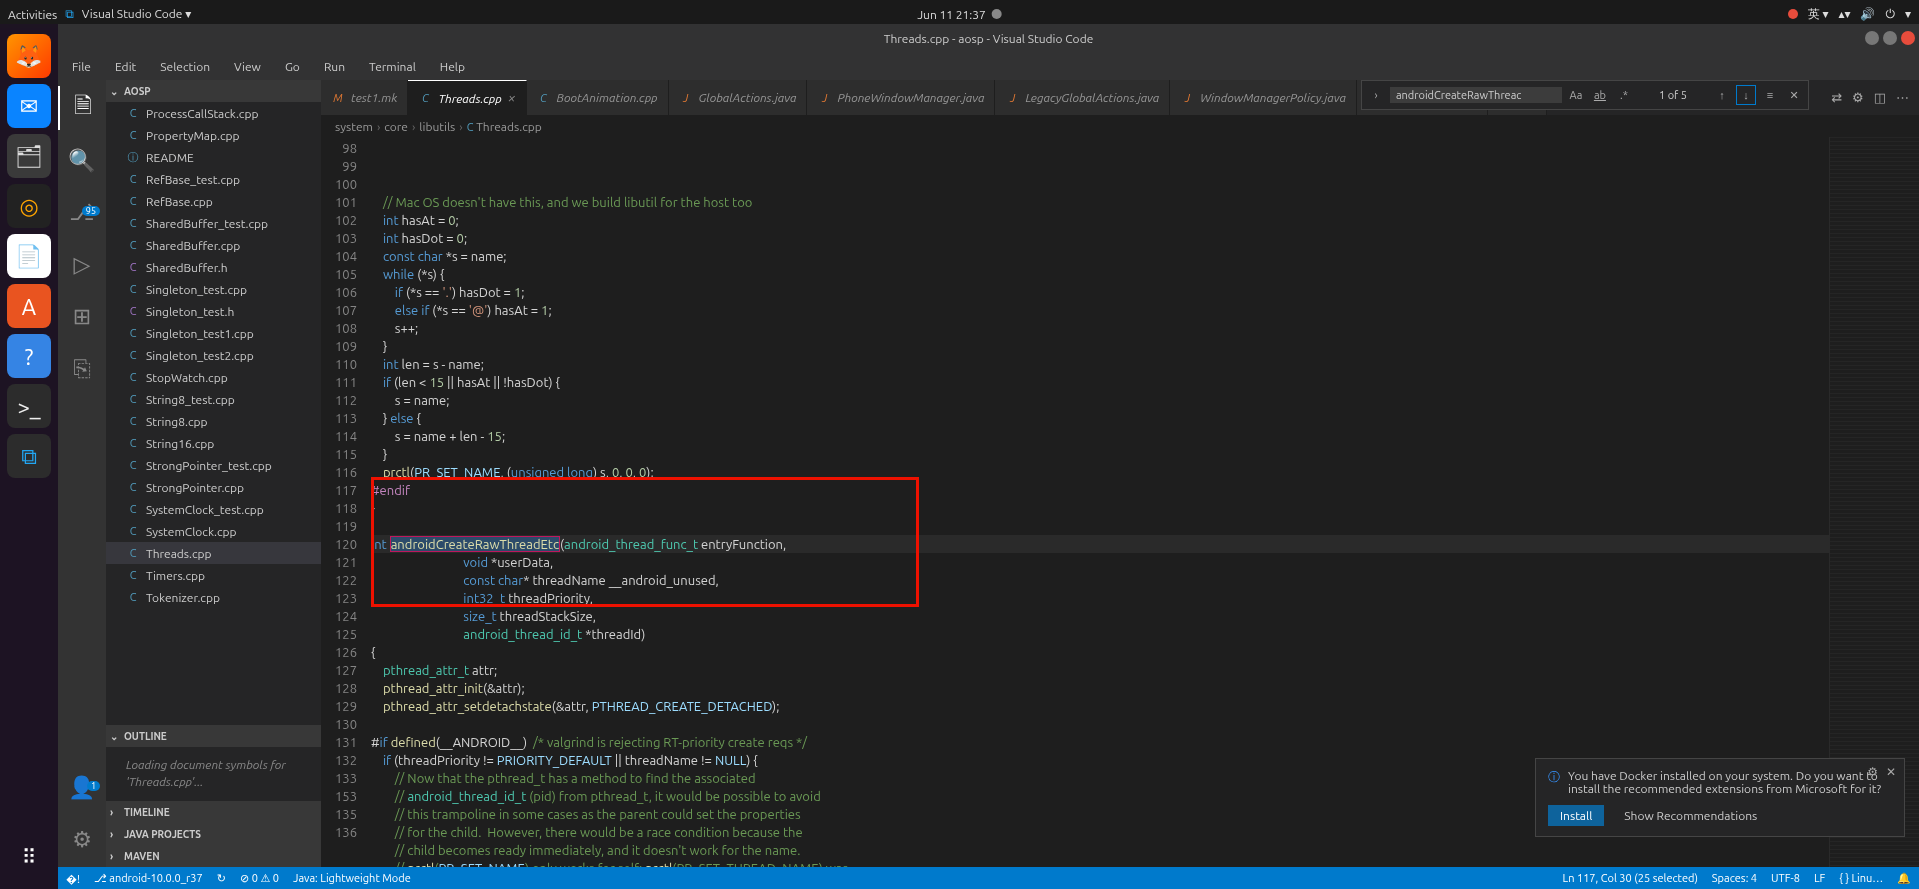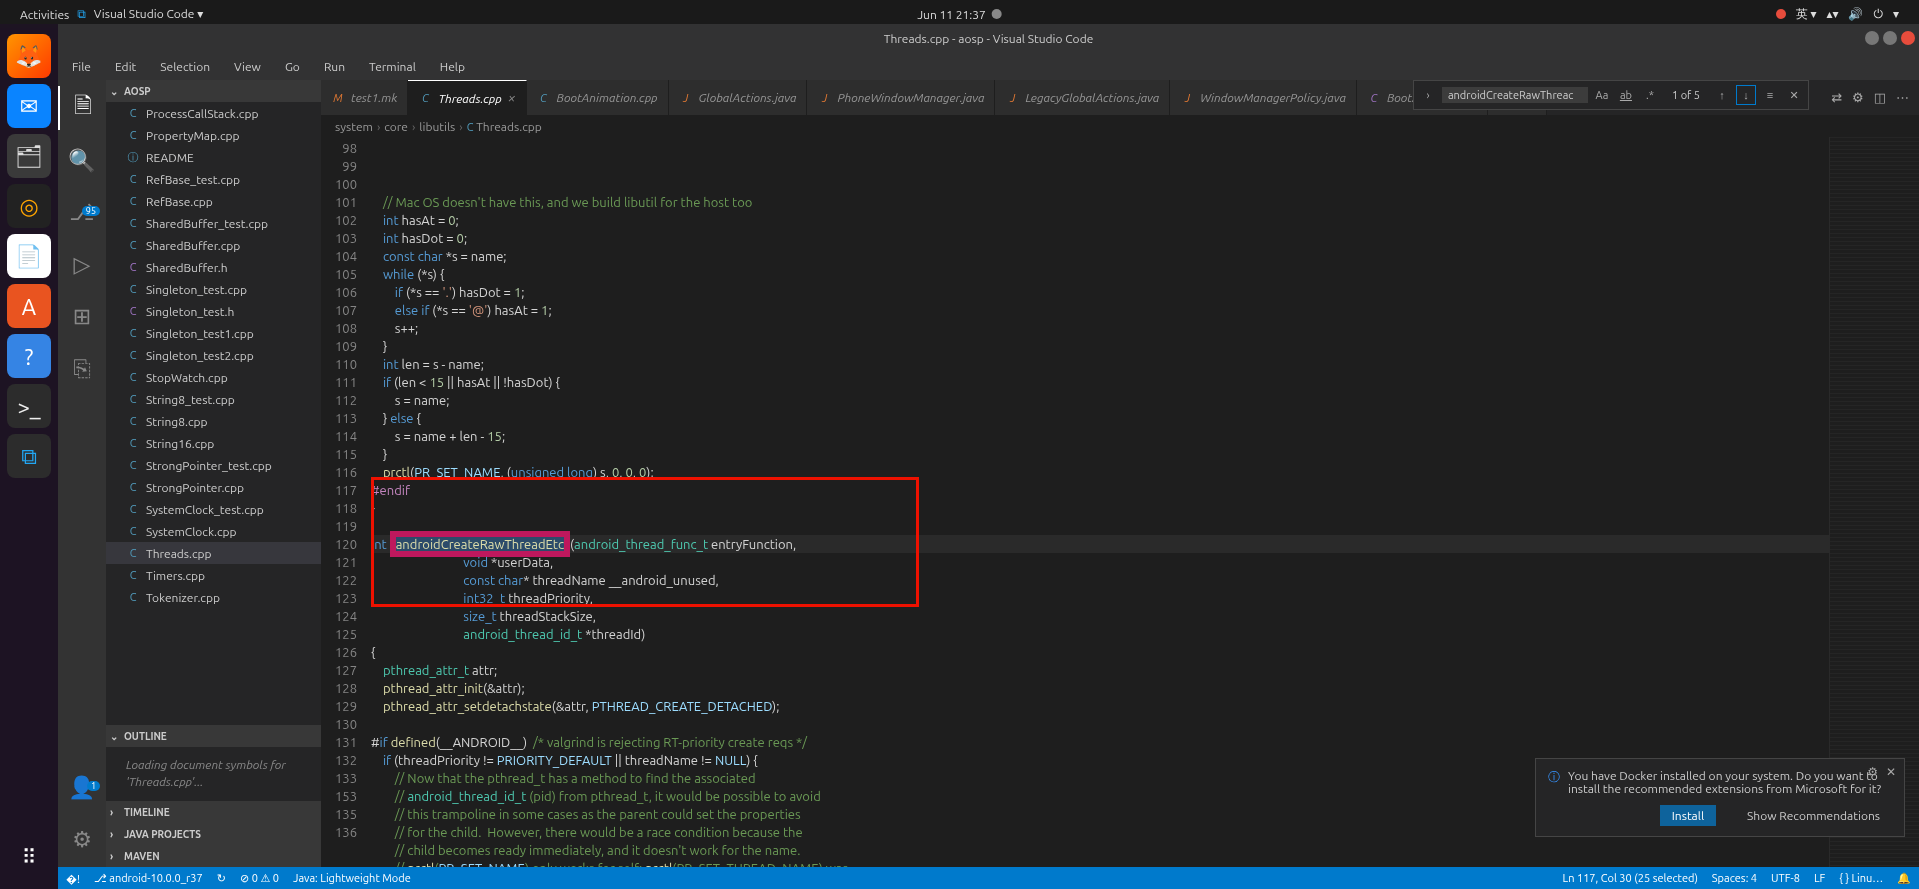--- a/index.html
+++ b/index.html
@@ -1,17 +1,17 @@
 <!DOCTYPE html>
 <html><head>
 <meta charset="utf-8">
 <style>
 *{margin:0;padding:0;box-sizing:border-box;font-family:Ubuntu,"Segoe UI",sans-serif;user-select:none}
 body{width:1919px;height:889px;background:#1a0c1e;overflow:hidden;position:relative}
-.topbar{height:28px;background:#1a1a1a;display:flex;align-items:center;color:#ddd;font-size:12px;padding:0 20px}
+.topbar{height:28px;background:#1a1a1a;display:flex;align-items:center;color:#ddd;font-size:12px;padding:0 8px}
 .topbar-left{display:flex;gap:8px;align-items:center}
 .topbar-center{position:absolute;left:50%;transform:translateX(-50%);display:flex;align-items:center;gap:6px}
 .topbar-right{margin-left:auto;display:flex;gap:10px;align-items:center}
 .sys-dot{width:10px;height:10px;border-radius:50%}
 .dot-red{background:#e74c3c}
 .dot-blk{background:#888}
 .dock{position:absolute;left:0;top:24px;width:58px;height:calc(100% - 24px);background:rgba(30,20,35,0.9);display:flex;flex-direction:column;align-items:center;gap:6px;padding-top:10px}
 .dock-icon{width:44px;height:44px;border-radius:8px;display:flex;align-items:center;justify-content:center;font-size:22px;cursor:pointer}
 .ff{background:linear-gradient(135deg,#ff9500,#ff3a00);color:#fff}
 .tb{background:#0a84ff;color:#fff}
@@ -50,31 +50,31 @@
 .tab{display:flex;align-items:center;padding:0 10px;gap:6px;background:#2d2d2d;color:#969696;font-size:12px;border-right:1px solid #1e1e1e;cursor:pointer;font-style:italic}
 .tab.active{background:#1e1e1e;color:#fff;border-top:1px solid #fff;font-style:italic}
 .tab-close{font-size:14px;color:#888}
 .tab-actions{margin-left:auto;display:flex;align-items:center;gap:10px;padding:0 10px;color:#aaa;font-size:13px}
 .breadcrumb{height:22px;display:flex;align-items:center;padding:0 14px;gap:4px;color:#999;font-size:12px;background:#1e1e1e}
 .code-area{flex:1;display:flex;position:relative;overflow:hidden}
 .gutter{width:50px;text-align:right;padding-right:14px;color:#858585;font-family:"Ubuntu Mono",Consolas,monospace;font-size:13px;line-height:18px;padding-top:2px}
 .code{flex:1;font-family:"Ubuntu Mono",Consolas,monospace;font-size:13px;line-height:18px;color:#d4d4d4;white-space:pre;padding-top:2px;position:relative}
 .minimap{width:90px;background:#1e1e1e;border-left:1px solid #333;background-image:repeating-linear-gradient(#2a2a2a 0,#2a2a2a 1px,transparent 1px,transparent 4px);opacity:.6}
 .kw{color:#569cd6}.fn{color:#dcdcaa}.ty{color:#4ec9b0}.st{color:#ce9178}.nm{color:#b5cea8}.cm{color:#6a9955}.pp{color:#c586c0}.vn{color:#9cdcfe}
-.sel{border:6px solid #be185d;background:rgba(51,153,255,.3)}
+.sel{border:1px solid #be185d;background:rgba(51,153,255,.3)}
 .redbox{position:absolute;border:3px solid #e10;pointer-events:none}
 .find-widget{position:absolute;right:110px;top:0;background:#252526;border:1px solid #454545;display:flex;align-items:center;height:30px;padding:0 4px;gap:4px;color:#ccc;font-size:11px;z-index:5}
-.find-input{background:#3c3c3c;border:none;color:#ccc;padding:2px 6px;font-size:11px;width:146px}
+.find-input{background:#3c3c3c;border:none;color:#ccc;padding:2px 6px;font-size:11px;width:172px}
 .find-btn{width:20px;height:20px;display:flex;align-items:center;justify-content:center;cursor:pointer;color:#aaa;font-size:11px}
 .find-btn.on{border:1px solid #007acc}
 .statusbar{height:22px;background:#007acc;display:flex;align-items:center;color:#fff;font-size:11px;padding:0 8px;gap:14px}
 .statusbar .right{margin-left:auto;display:flex;gap:14px}
 .toast{position:absolute;right:14px;bottom:30px;width:370px;background:#252526;border:1px solid #454545;color:#ccc;font-size:12px;padding:10px 12px;display:flex;flex-direction:column;gap:10px;z-index:10}
 .toast-head{display:flex;gap:8px;align-items:flex-start}
-.toast-actions{display:flex;justify-content:flex-end;gap:19px}
+.toast-actions{display:flex;gap:8px}
 .btn{padding:4px 12px;font-size:12px;cursor:pointer;border:none}
 .btn-primary{background:#0e639c;color:#fff}
 .btn-link{background:transparent;color:#ccc}
 .toast-x{position:absolute;right:8px;top:6px;display:flex;gap:8px;color:#aaa;font-size:12px}
 .line{height:18px}
 .hl-line{background:#2a2a2a}
 .chev{display:inline-block;width:10px}
 .watermark{position:absolute;right:110px;bottom:52px;color:rgba(220,220,220,.22);font-size:13px;z-index:4}
 </style>
 </head>
@@ -323,21 +323,21 @@
         </div>
 
       <div class="find-widget">
         <span class="find-btn">›</span>
         <input class="find-input" value="androidCreateRawThreac" style="">
         <span class="find-btn">Aa</span>
         <span class="find-btn">
             <u>ab</u>
           </span>
         <span class="find-btn">.*</span>
-        <span style="margin:0 8px">1 of 5</span>
+        <span style="margin:0 21px">1 of 5</span>
         <span class="find-btn">↑</span>
         <span class="find-btn on">↓</span>
         <span class="find-btn">≡</span>
         <span class="find-btn">✕</span>
       </div>
 
       <div class="code-area">
         <div class="gutter" id="gutter">
             <div class="line">98</div>
             <div class="line">99</div>

